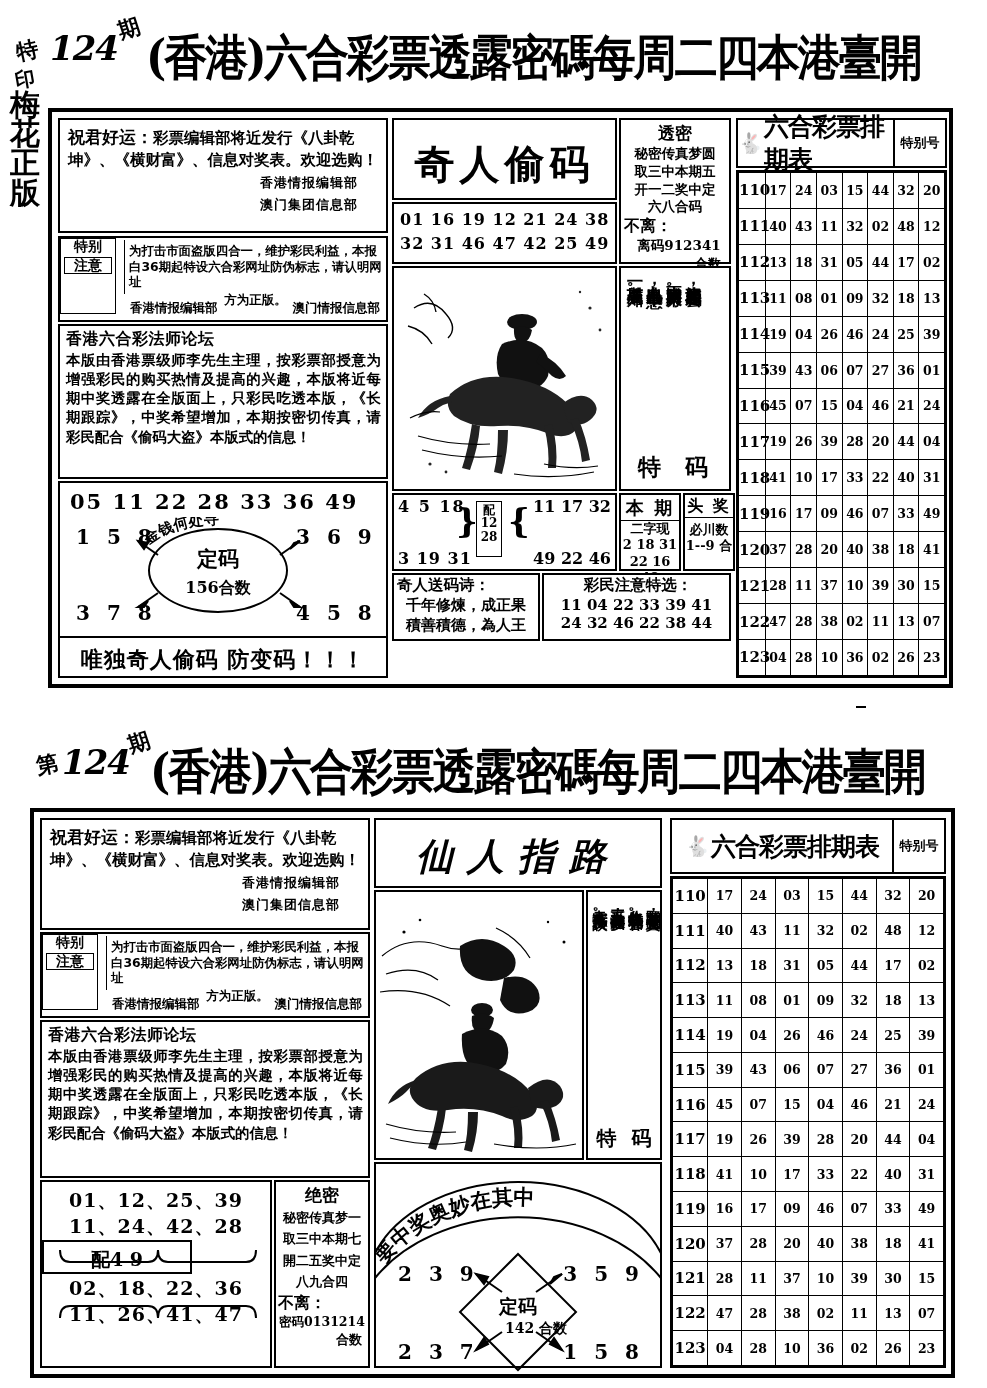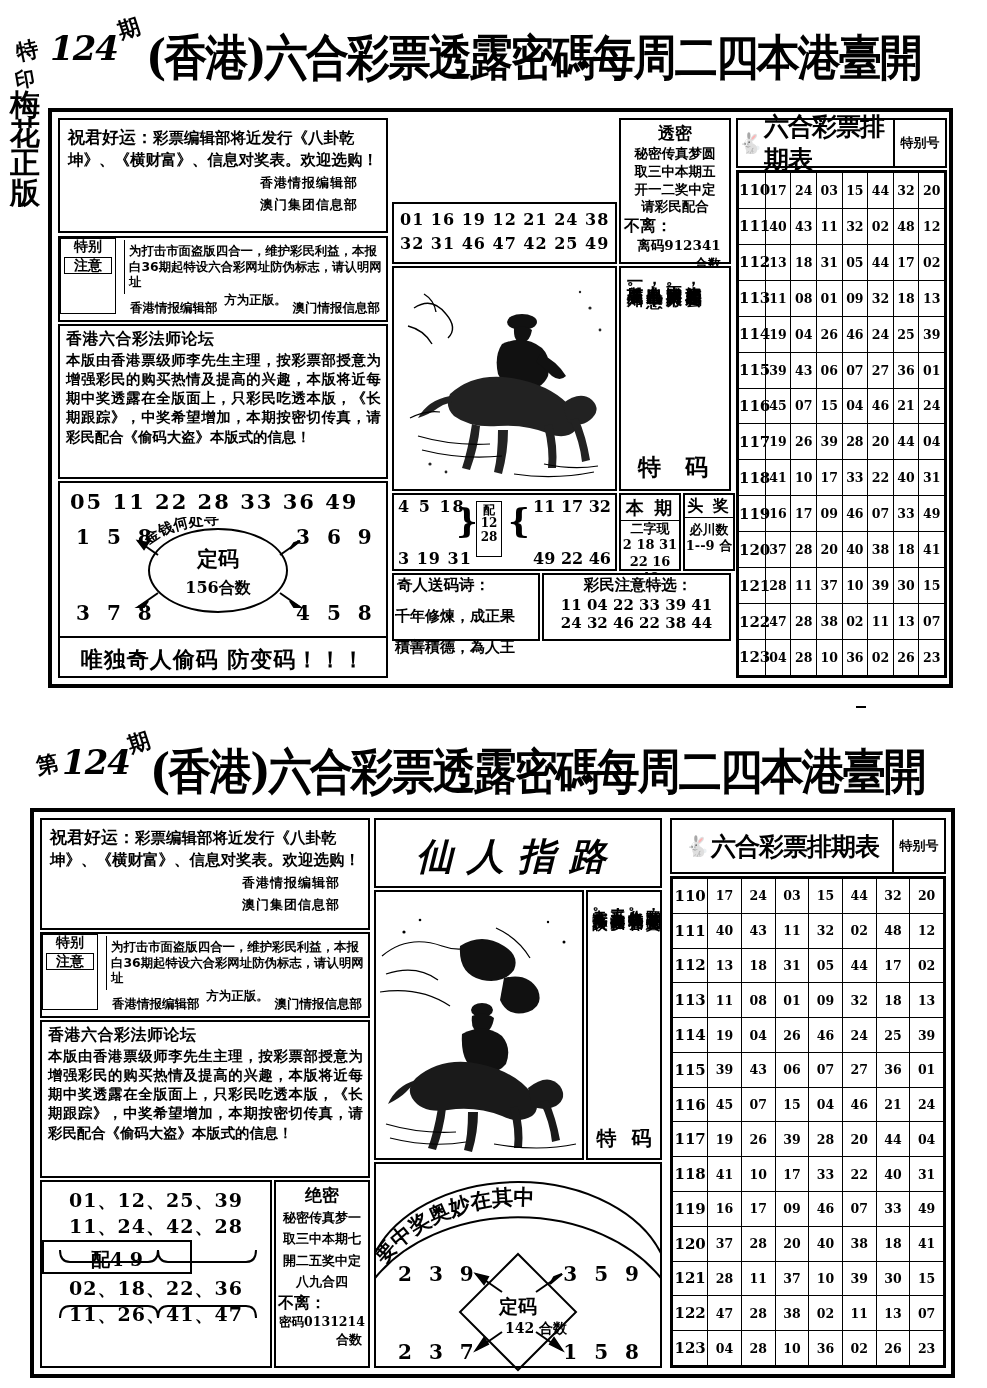--- a/index.html
+++ b/index.html
@@ -144,21 +144,21 @@
   .cfgbox { position:absolute; border:1.5px solid #000; text-align:center;
             font-size:12px; font-weight:bold; line-height:1.12;
             font-family:"DejaVu Serif","Liberation Serif",serif;}
 
   .hdrcell { text-align:center; font-size:18px; font-weight:bold; letter-spacing:6px;
              font-family:"DejaVu Serif","Liberation Serif",serif; }
   .subcell { text-align:center; font-size:13px; font-weight:bold; line-height:1.25;
              font-family:"DejaVu Serif","Liberation Serif",serif; }
 
   .poemlbl { font-size:15.5px; font-weight:bold; padding-left:3px; }
-  .poemline { font-size:15px; font-weight:bold; padding-left:1px; line-height:1.3;margin-top:11px;}
+  .poemline { font-size:15px; font-weight:bold; padding-left:12px; line-height:1.3;}
 
   
   .p2num { font-size:19px; font-weight:bold; letter-spacing:1px; text-align:center;
            font-family:"DejaVu Serif","Liberation Serif",serif; }
   .diamond {
     position:absolute; border:2px solid #000; transform:rotate(45deg);
   }
   .tiny-dash { position:absolute; width:10px; height:2px; background:#000; }
 </style>
 </head>
@@ -241,32 +241,35 @@
           <line x1="220" y1="110" x2="240" y2="124"></line>
             <polygon points="240,124 230,118 234,124"></polygon>
         </g>
       </svg>
     </div>
 
     <div class="bx" style="left:6px; top:524px; width:330px; height:42px;">
       <div class="slogan" style="padding-top:7px;">唯独奇人偷码    防变码！！！</div>
     </div>
 
+    <div class="bx" style="left:340px; top:6px; width:225px; height:82px;">
+      <div class="bigtitle" style="padding-top:17px;">奇人偷码</div>
+    </div>
 
     <div class="bx" style="left:340px; top:90px; width:225px; height:62px;">
       <div class="lotnum" style="padding:4px 0 0 6px;">01   16  19  12  21 24  38</div>
       <div class="lotnum" style="padding:0 0 0 6px;">32  31  46  47   42 25  49</div>
     </div>
 
     <div class="bx" style="left:567px; top:6px; width:112px; height:146px;">
       <div class="secret-h" style="padding-top:2px;">透密</div>
       <div class="secret-l">秘密传真梦圆</div>
       <div class="secret-l">取三中本期五</div>
       <div class="secret-l">开一二奖中定</div>
-      <div class="secret-l">请彩民配合</div>
+      <div class="secret-l">六八合码</div>
       <div style="font-size:16px; font-weight:bold; padding-left:3px;">不离：</div>
       <div style="font-size:13.5px; font-weight:bold; text-align:center; padding-left:8px; font-family:'DejaVu Serif','Liberation Serif',serif;">离码912341</div>
       <div style="font-size:13px; font-weight:bold; text-align:right; padding-right:8px;">合数</div>
     </div>
 
     <div class="bx illus" style="left:340px; top:154px; width:225px; height:225px;">
       <svg width="221" height="221" viewBox="0 0 221 221">
         <rect width="221" height="221" fill="#fff"></rect>
         <g stroke="#000" fill="none" stroke-width="1.4">
           <path d="M20,40 q18,-12 32,6 q12,14 2,24"></path>

